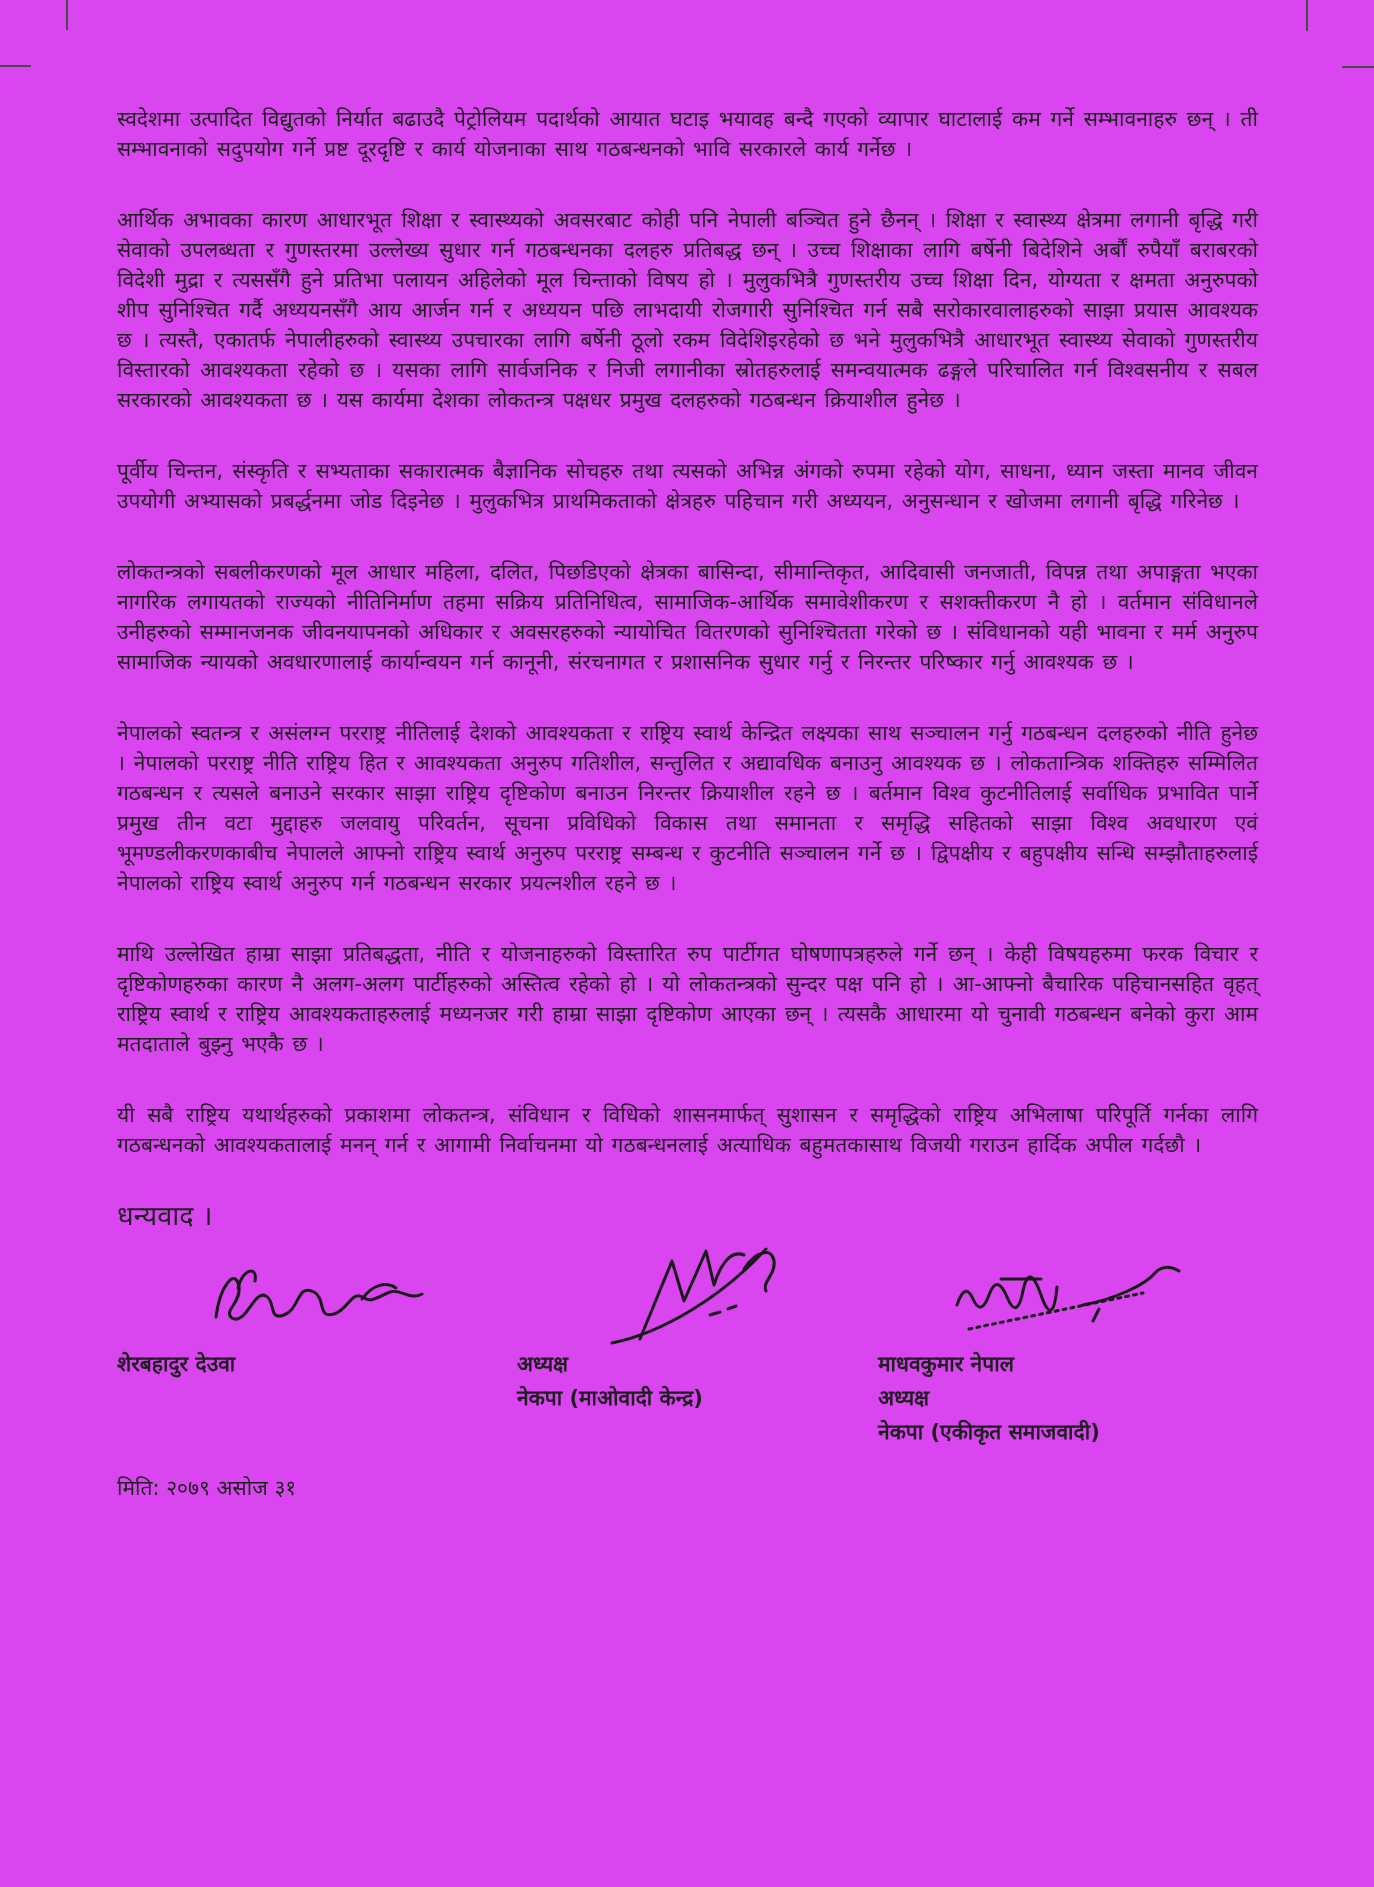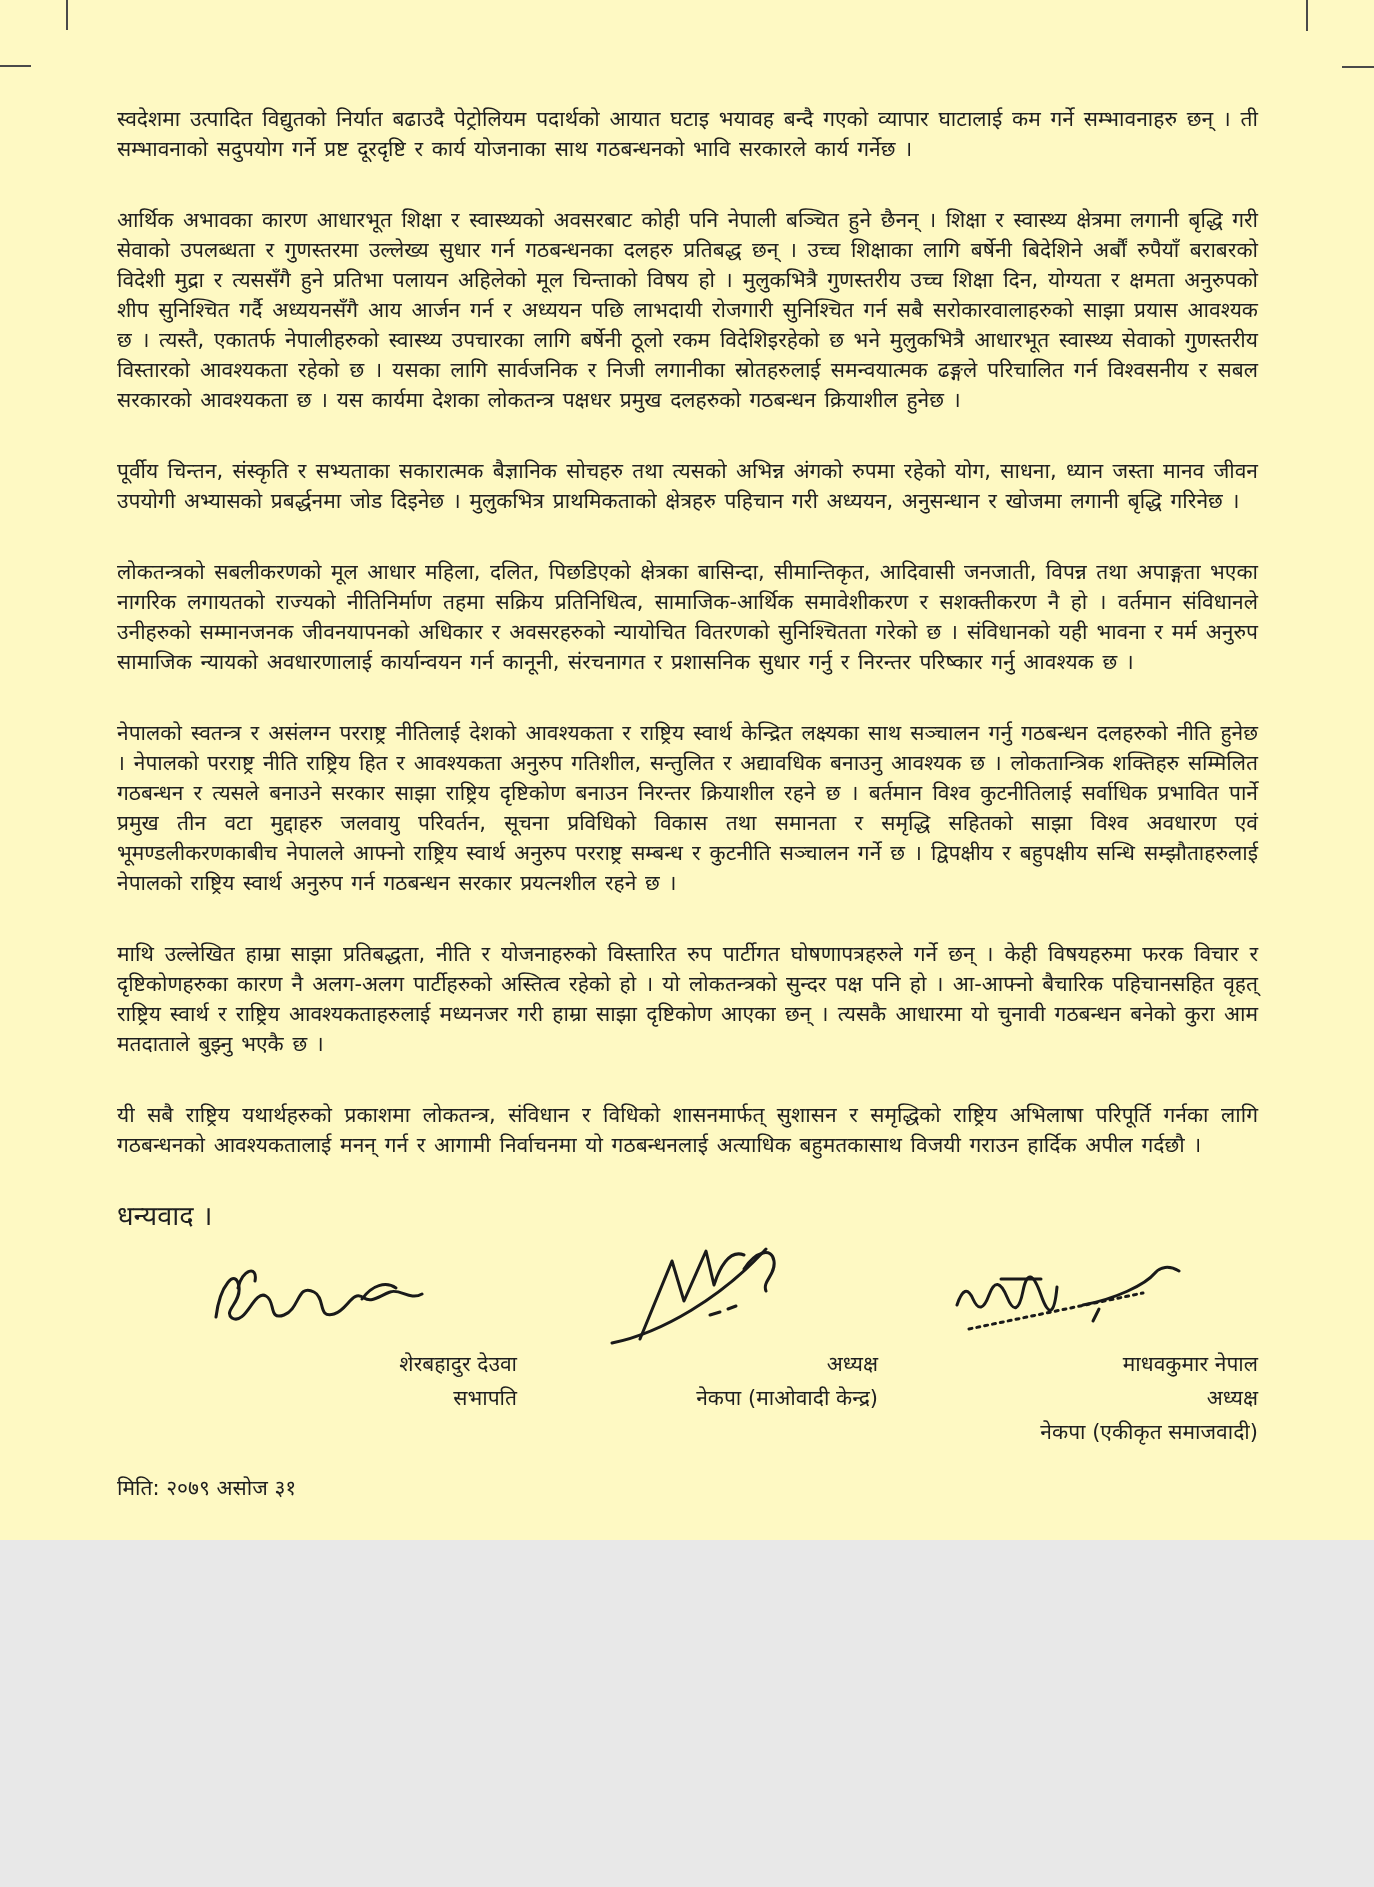--- a/index.html
+++ b/index.html
@@ -1,19 +1,19 @@
 <!DOCTYPE html>
 <html><head>
 <meta charset="utf-8">
 <style>
   html,body{margin:0;padding:0;background:#e8e8e8;}
   .page{
     position:relative;
-    width:1374px;height:1540px;
-    background:#fef9c3;
+    width:1374px;height:1887px;
+    background:#d946ef;
     overflow:hidden;
     font-family:"DejaVu Sans","Liberation Sans",sans-serif;
     color:#1f1f1f;
   }
   .crop{position:absolute;background:#4a4a4a;}
   .crop.tl-v{left:66px;top:0;width:2px;height:30px;}
   .crop.tl-h{left:0;top:65px;width:31px;height:2px;}
   .crop.tr-v{left:1306px;top:0;width:2px;height:31px;}
   .crop.tr-h{left:1342px;top:66px;width:32px;height:2px;}
   .content{
@@ -27,21 +27,21 @@
   }
   .closing{
     font-size:27px;line-height:30px;
     margin:0 0 4px 0;
   }
   .signatures{
     display:grid;
     grid-template-columns:400px 1fr 380px;
     margin-top:2px;
   }
-  .sig-col{text-align:right;}
+  .sig-col{text-align:left;font-weight:bold;}
   .sig-scrawl{
     height:112px;
     display:flex;align-items:flex-end;justify-content:center;
   }
   .sig-scrawl svg{display:block;}
   .sig-name,.sig-title,.sig-party{
     font-size:21px;line-height:34px;
   }
   .date-line{
     font-size:21px;line-height:30px;
@@ -75,21 +75,20 @@
 
       <div class="sig-col">
         <div class="sig-scrawl">
           <svg width="230" height="92" viewBox="0 0 230 92">
             <path class="ink" d="M14,62 C18,30 34,12 37,32 C39,48 21,56 30,63 C44,71 52,34 64,41 C74,46 66,66 82,60 C98,54 95,28 112,37 C124,43 115,64 132,59 C146,55 150,34 162,43 C170,48 177,41 188,37 C198,33 208,46 220,39"></path>
             <path class="ink" d="M36,33 C40,14 56,10 53,26"></path>
             <path class="ink" d="M160,44 C170,30 184,26 194,33"></path>
           </svg>
         </div>
         <div class="sig-name">शेरबहादुर देउवा</div>
-        <div class="sig-title">सभापति</div>
       </div>
 
       <div class="sig-col">
         <div class="sig-scrawl">
           <svg width="200" height="112" viewBox="0 0 200 112">
             <path class="ink" d="M42,104 L74,26 L86,66 L108,16 L116,50 C121,34 131,14 146,20"></path>
             <path class="ink" d="M14,108 C64,98 124,62 168,14"></path>
             <path class="ink" d="M146,34 C158,16 174,12 176,26 C178,40 164,46 168,56"></path>
             <path class="ink" d="M112,80 l10,-3 M130,74 l8,-3"></path>
           </svg>

